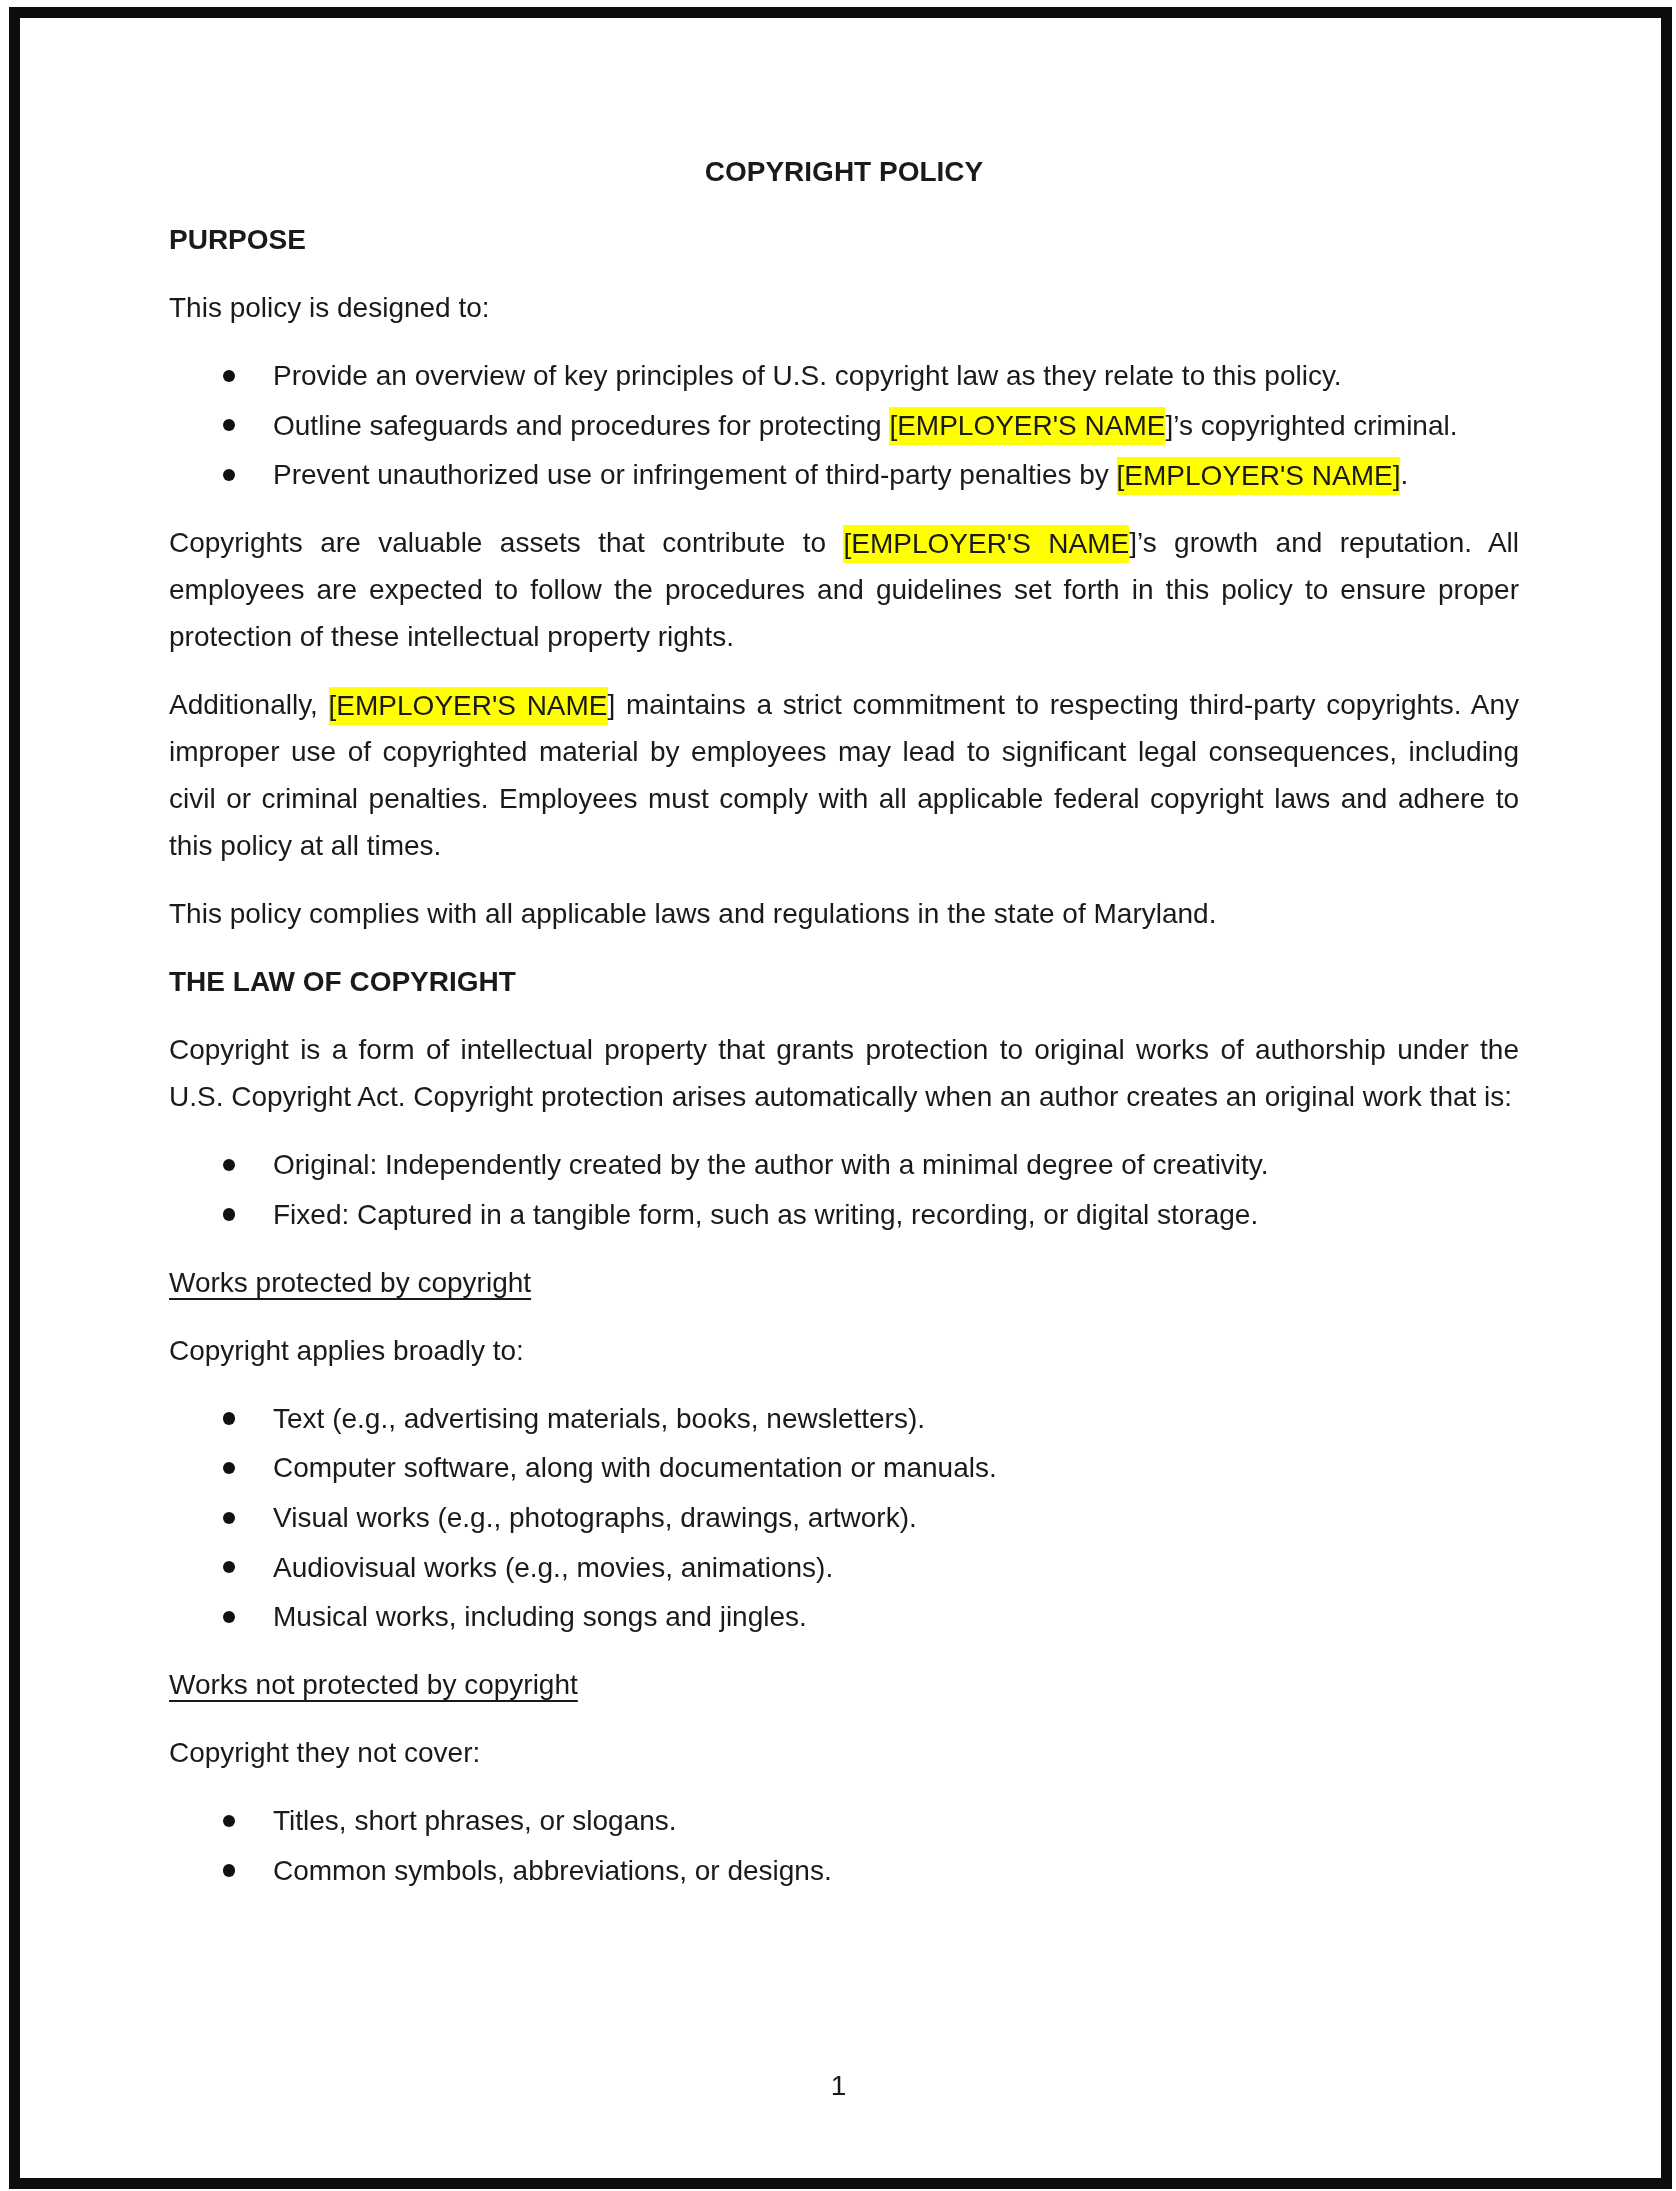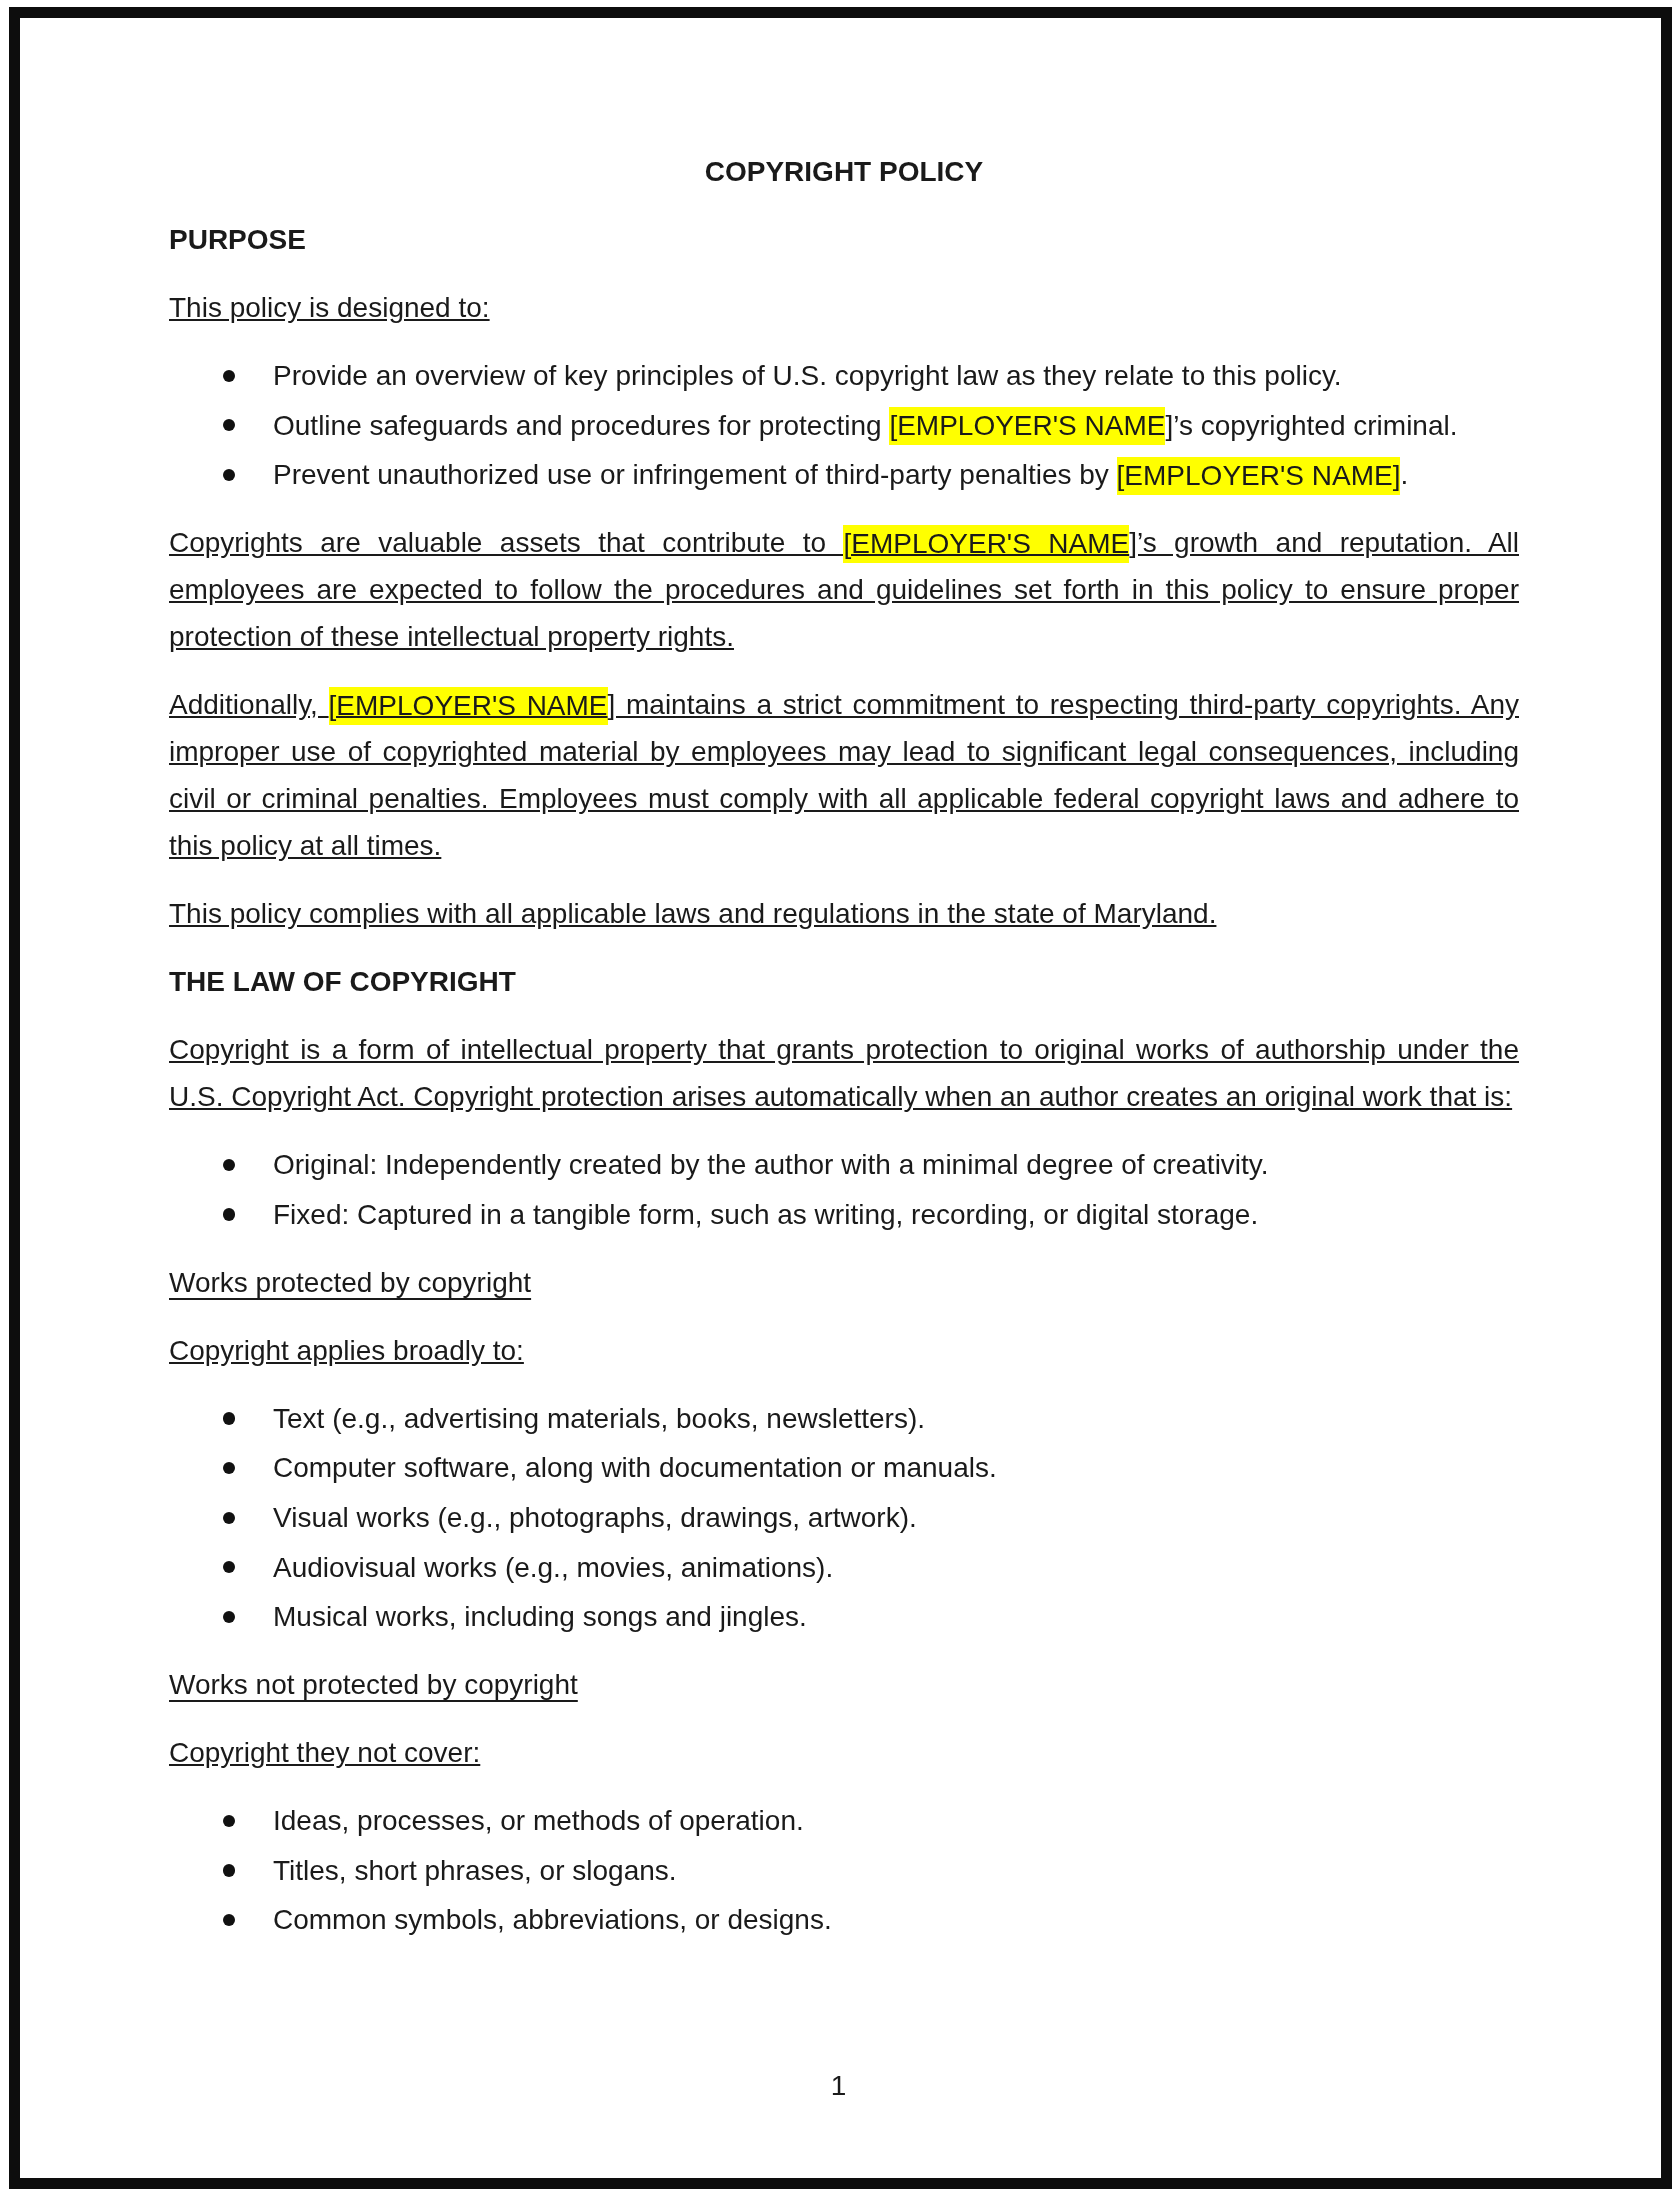--- a/index.html
+++ b/index.html
@@ -46,21 +46,20 @@
   .doc-subheading {
     font-size: 28px;
     font-weight: normal;
     text-decoration: underline;
     text-underline-offset: 6.1px;
     margin: 0 0 21px 0;
     line-height: 47px;
   }
   .doc-para {
     margin: 0 0 21px 0;
-    text-decoration: underline;
   }
   .justify { text-align: justify; }
   .doc-list {
     margin: 12.3px 0 21px 0;
     padding-left: 104px;
     list-style: none;
   }
   .doc-list-item {
     position: relative;
     margin-bottom: 2.6px;
@@ -117,20 +116,19 @@
     <ul class="doc-list">
       <li class="doc-list-item"><span class="bullet-dot"></span><span>Text (e.g., advertising materials, books, newsletters).</span></li>
       <li class="doc-list-item"><span class="bullet-dot"></span><span>Computer software, along with documentation or manuals.</span></li>
       <li class="doc-list-item"><span class="bullet-dot"></span><span>Visual works (e.g., photographs, drawings, artwork).</span></li>
       <li class="doc-list-item"><span class="bullet-dot"></span><span>Audiovisual works (e.g., movies, animations).</span></li>
       <li class="doc-list-item"><span class="bullet-dot"></span><span>Musical works, including songs and jingles.</span></li>
     </ul>
     <h3 class="doc-subheading">Works not protected by copyright</h3>
     <p class="doc-para"><span>Copyright they not cover:</span></p>
     <ul class="doc-list">
-      <li class="doc-list-item"><span class="bullet-dot"></span><span>Ideas, processes, or methods of operation.</span></li>
       <li class="doc-list-item"><span class="bullet-dot"></span><span>Titles, short phrases, or slogans.</span></li>
       <li class="doc-list-item"><span class="bullet-dot"></span><span>Common symbols, abbreviations, or designs.</span></li>
     </ul>
   </div>
 
 <div class="doc-footer">1</div>
 
 
 </body></html>

